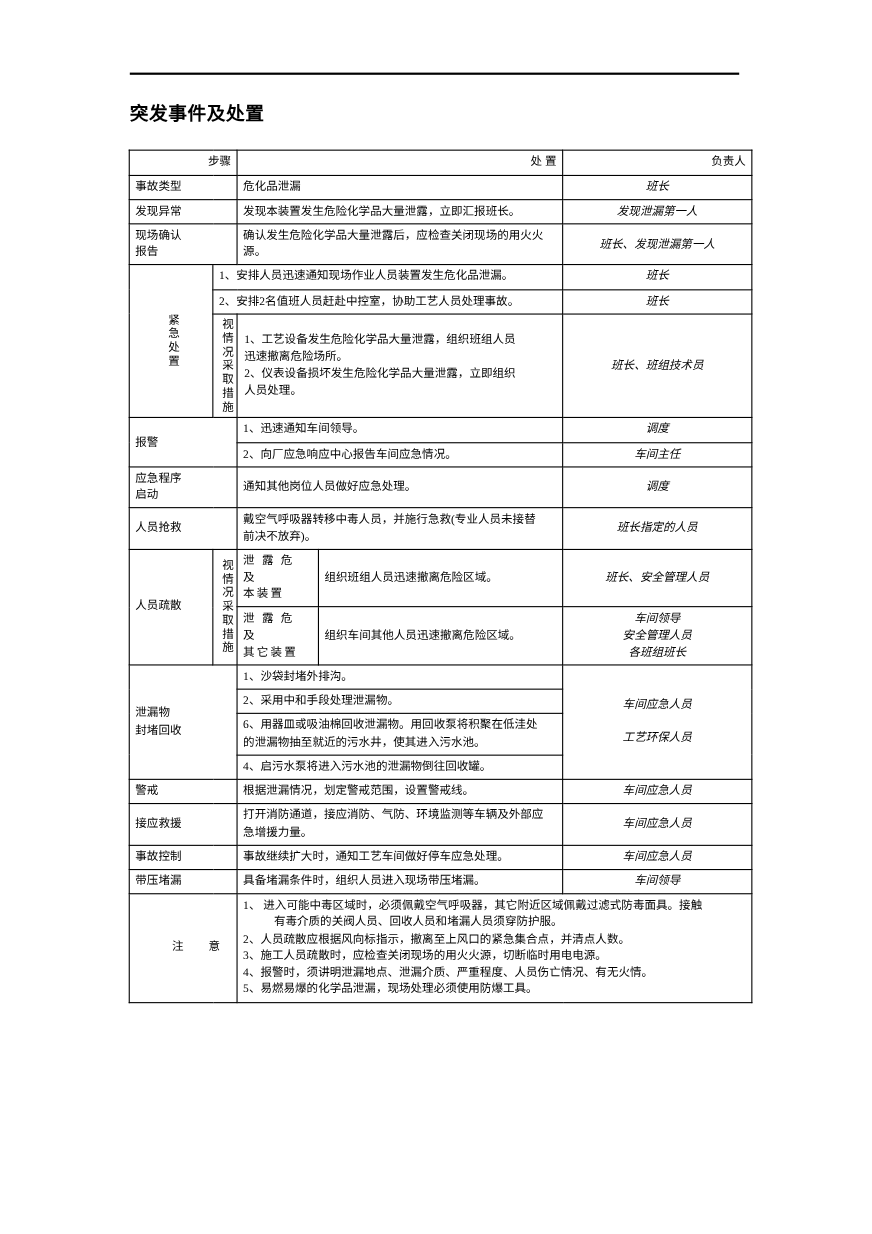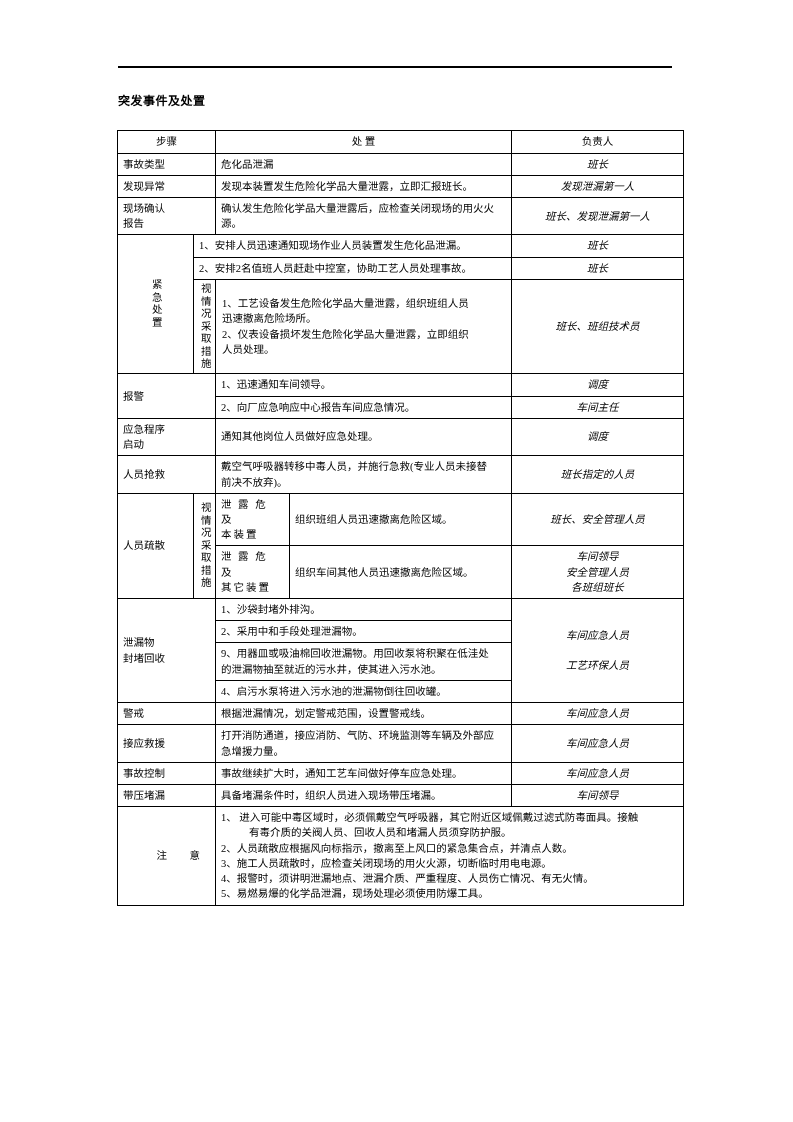--- a/index.html
+++ b/index.html
@@ -29,21 +29,21 @@
   }
   .header-rule {
     width: 100%;
     height: 0;
     border-top: 2px solid #000;
     margin: 0 0 26px 0;
   }
   .doc-title {
     font-family: "Liberation Sans", "DejaVu Sans", sans-serif;
     font-weight: bold;
-    font-size: 12px;
+    font-size: 17px;
     letter-spacing: 0.5px;
     margin: 0 0 22px 0;
     line-height: 1.2;
   }
   .doc-subtitle {
     font-family: "Liberation Serif", "DejaVu Serif", serif;
     font-size: 19px;
     letter-spacing: 0.4px;
     margin: 0 0 20px 0;
     line-height: 1.25;
@@ -59,21 +59,21 @@
   table.sheet td {
     border: 1px solid #000;
     font-size: 10.5px;
     line-height: 1.45;
     padding: 3px 5px;
     vertical-align: middle;
     word-break: break-all;
   }
   .outer-top td { border-top: 2px solid #000; }
 
-  .c-center { text-align: center; margin-top: 44px; }
+  .c-center { text-align: right; margin-top: 44px; }
 
   .label-cell {
     text-align: left;
     line-height: 1.35;
   }
   .body-cell {
     text-align: left;
     padding: 4px 6px;
   }
   .owner-cell {
@@ -257,21 +257,21 @@
           <td rowspan="4" class="owner-cell">
             <span>车间应急人员</span><br><br>
             <span>工艺环保人员</span>
           </td>
         </tr>
         <tr>
           <td colspan="2" class="body-cell">2、采用中和手段处理泄漏物。</td>
         </tr>
         <tr>
           <td colspan="2" class="body-cell">
-            <span>9、用器皿或吸油棉回收泄漏物。用回收泵将积聚在低洼处</span><br>
+            <span>6、用器皿或吸油棉回收泄漏物。用回收泵将积聚在低洼处</span><br>
             <span>的泄漏物抽至就近的污水井，使其进入污水池。</span>
           </td>
         </tr>
         <tr>
           <td colspan="2" class="body-cell">4、启污水泵将进入污水池的泄漏物倒往回收罐。</td>
         </tr>
 
         <tr>
           <td colspan="2" class="label-cell">警戒</td>
           <td colspan="2" class="body-cell">根据泄漏情况，划定警戒范围，设置警戒线。</td>

